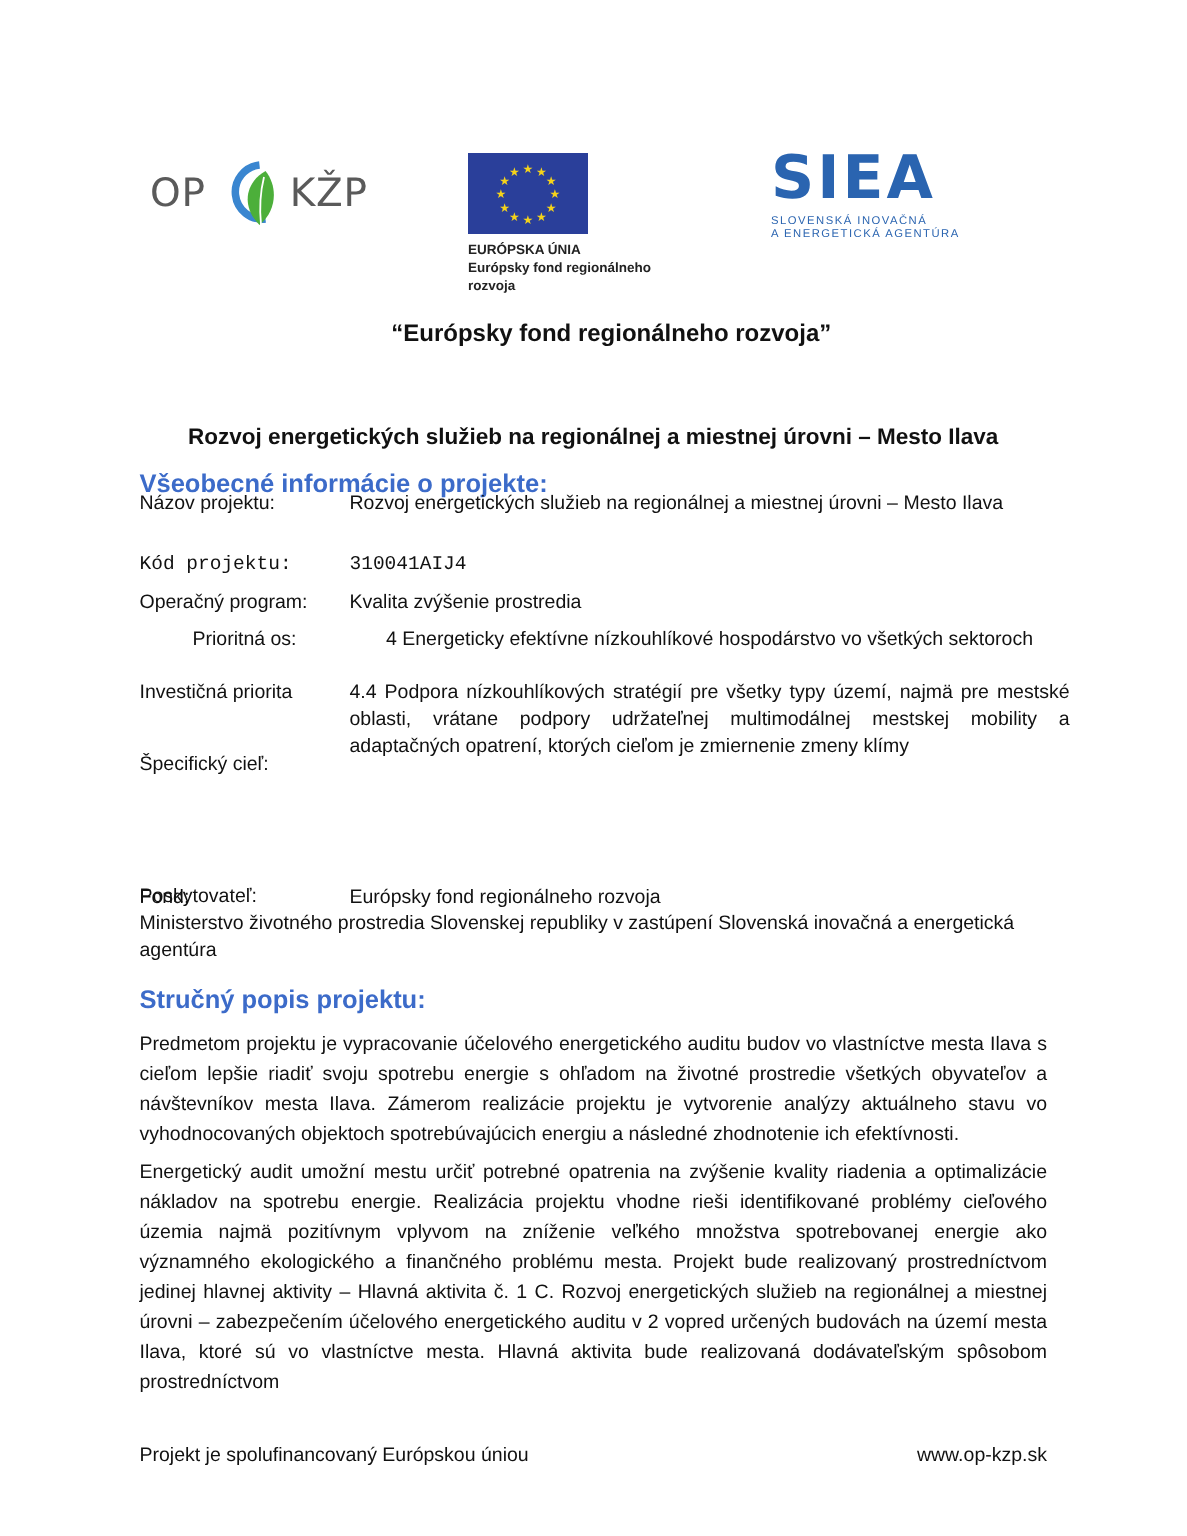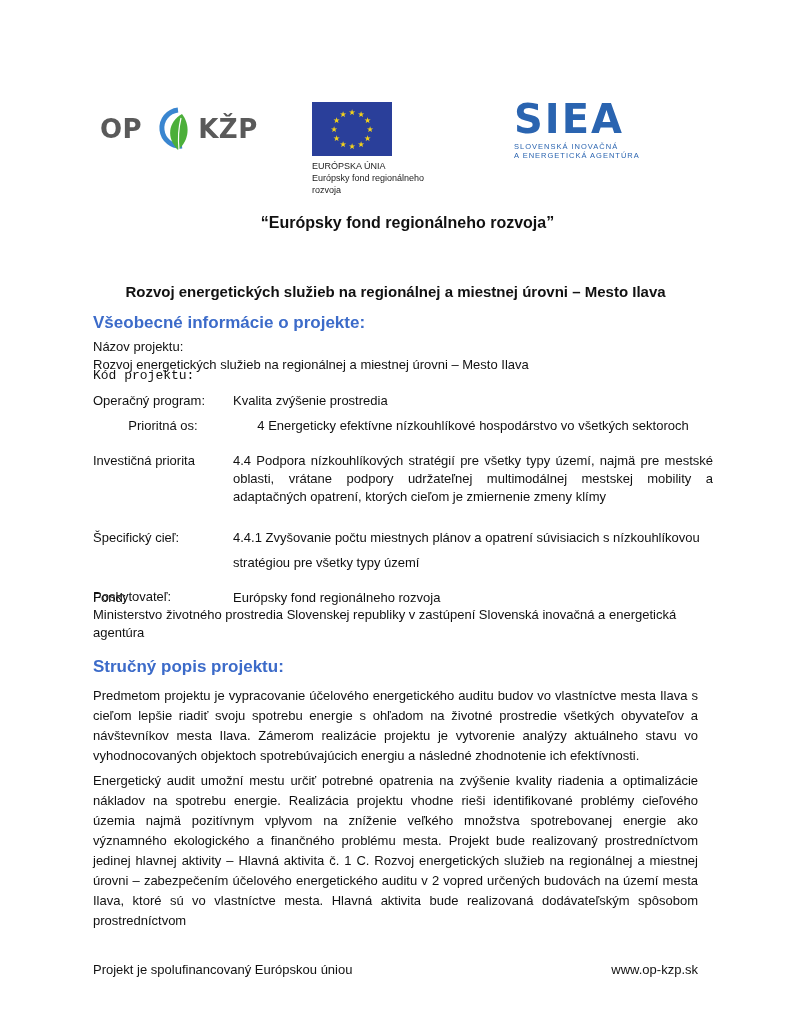--- a/index.html
+++ b/index.html
@@ -2,26 +2,26 @@
 <html><head>
 <meta charset="utf-8">
 <style>
   html, body { margin:0; padding:0; background:#ffffff; }
   body { width:791px; height:1024px; position:relative; overflow:hidden;
          font-family:"Liberation Sans", sans-serif; color:#111; }
   .abs { position:absolute; }
 
   
   .op-logo { left:100px; top:104px; width:170px; height:50px; display:flex; align-items:center; }
-  .op-logo .txt { font-family:"DejaVu Sans", sans-serif; font-weight:bold; font-size:26px; color:#5a5a5a; letter-spacing:0.5px; }
+  .op-logo .txt { font-family:"DejaVu Sans", sans-serif; font-weight:normal; font-size:26px; color:#5a5a5a; letter-spacing:0.5px; }
   .op-logo svg { margin:0 6px; }
 
   .eu-logo { left:312px; top:102px; }
   .eu-flag { width:80px; height:54px; background:#2a3f9a; position:relative; }
-  .eu-caption { margin-top:4px; font-size:9px; line-height:12px; font-weight:normal; color:#222; }
+  .eu-caption { margin-top:4px; font-size:9px; line-height:12px; font-weight:bold; color:#222; }
 
   .siea-logo { left:514px; top:98px; }
   .siea-word { font-family:"DejaVu Sans", sans-serif; font-weight:bold; font-size:40px; color:#2a64b0; letter-spacing:2px; line-height:42px; }
   .siea-sub { font-size:7.5px; line-height:9px; color:#2a64b0; letter-spacing:1px; margin-top:2px; }
 
   .quote-title { left:12px; width:791px; top:214px; text-align:center; font-weight:bold; font-size:16px; }
   .project-title { left:0; width:791px; top:283px; text-align:center; font-weight:bold; font-size:15px; }
   .section-h { left:93px; font-weight:bold; font-size:17px; color:#3c6bc9; }
 
   .info-row { left:93px; width:620px; font-size:13px; line-height:18px; display:flex; }
@@ -78,42 +78,42 @@
     <div>SLOVENSKÁ INOVAČNÁ</div>
     <div>A ENERGETICKÁ AGENTÚRA</div>
   </div>
 </div>
 
 <div class="abs quote-title">“Európsky fond regionálneho rozvoja”</div>
 <div class="abs project-title">Rozvoj energetických služieb na regionálnej a miestnej úrovni – Mesto Ilava</div>
 
 <div class="abs section-h" style="top:313px;">Všeobecné informácie o projekte:</div>
 
-<div class="abs info-row" style="top:338px;flex-direction:column;">
+<div class="abs info-row" style="top:326px;">
   <span class="lbl">Názov projektu:</span>
   <span class="val">Rozvoj energetických služieb na regionálnej a miestnej úrovni – Mesto Ilava</span>
 </div>
 <div class="abs info-row" style="top:367px;font-family:Liberation Mono, monospace;">
   <span class="lbl">Kód projektu:</span>
+  <span class="val">310041AIJ4</span>
 </div>
 <div class="abs info-row" style="top:392px;">
   <span class="lbl">Operačný program:</span>
   <span class="val">Kvalita zvýšenie prostredia</span>
 </div>
 <div class="abs info-row" style="top:417px;text-align:center;">
   <span class="lbl">Prioritná os:</span>
   <span class="val">4 Energeticky efektívne nízkouhlíkové hospodárstvo vo všetkých sektoroch</span>
 </div>
 <div class="abs info-row" style="top:452px;">
   <span class="lbl">Investičná priorita</span>
   <span class="val" style="text-align:justify;">4.4 Podpora nízkouhlíkových stratégií pre všetky typy území, najmä pre mestské oblasti, vrátane podpory udržateľnej multimodálnej mestskej mobility a adaptačných opatrení, ktorých cieľom je zmiernenie zmeny klímy</span>
 </div>
-<div class="abs info-row" style="top:525px; line-height:25px;">
+<div class="abs info-row" style="top:496px; line-height:25px;align-items:center;">
   <span class="lbl">Špecifický cieľ:</span>
-  <span class="val">4.4.1 Zvyšovanie počtu miestnych plánov a opatrení súvisiacich s nízkouhlíkovou stratégiou pre všetky typy území</span>
 </div>
 <div class="abs info-row" style="top:589px;">
   <span class="lbl">Fond:</span>
   <span class="val">Európsky fond regionálneho rozvoja</span>
 </div>
 <div class="abs info-row" style="top:588px;flex-direction:column;">
   <span class="lbl">Poskytovateľ:</span>
   <span class="val">Ministerstvo životného prostredia Slovenskej republiky v zastúpení Slovenská inovačná a energetická agentúra</span>
 </div>
 

